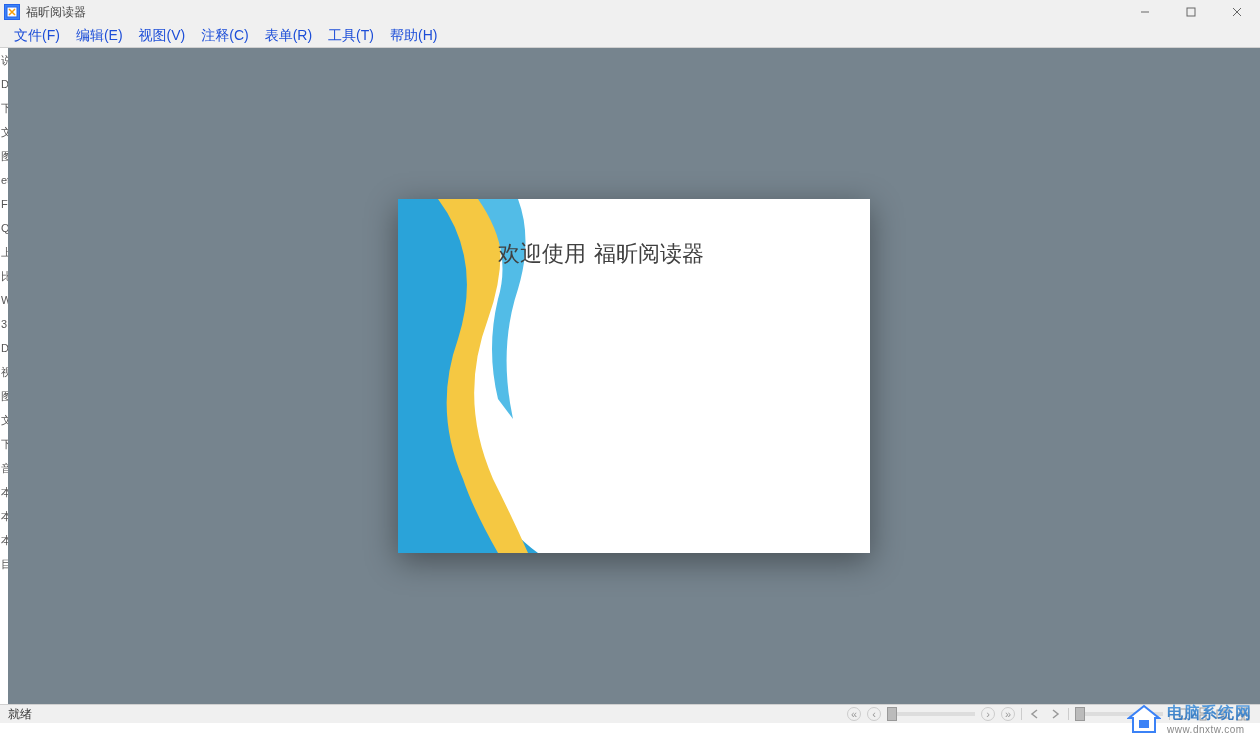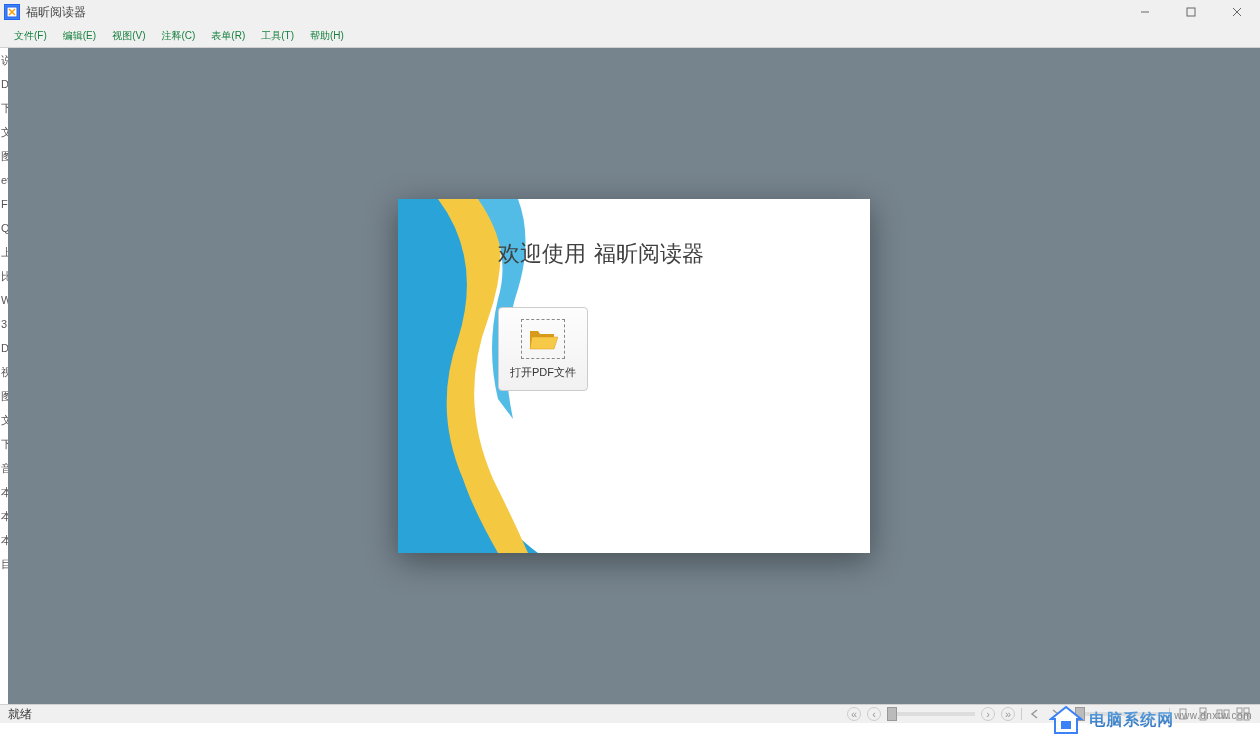--- a/index.html
+++ b/index.html
@@ -6,21 +6,21 @@
 body { width: 1260px; height: 737px; background: #fff; overflow: hidden; position: relative; }
 
 .title-bar { height: 24px; background: #f0f0f0; display: flex; align-items: center; padding: 0 4px; position: relative; }
 .app-icon { width: 16px; height: 16px; background: #3b82f6; border: 1px solid #2563eb; margin-right: 6px; display: flex; align-items: center; justify-content: center; }
 .app-icon svg { width: 12px; height: 12px; }
 .app-title { font-size: 12px; color: #444; }
 .window-controls { position: absolute; right: 0; top: 0; display: flex; height: 24px; }
 .win-btn { width: 46px; height: 24px; display: flex; align-items: center; justify-content: center; color: #666; cursor: pointer; }
 
 .menu-bar { height: 24px; background: #f0f0f0; display: flex; align-items: center; padding: 0 6px; border-bottom: 1px solid #d0d0d0; }
-.menu-item { font-size: 10px; color: #15803d; padding: 2px 8px; cursor: pointer; }
+.menu-item { font-size: 14px; color: #1d4ed8; padding: 2px 8px; cursor: pointer; }
 
 .content-area { position: absolute; left: 8px; right: 0; top: 48px; bottom: 33px; background: #76848e; display: flex; align-items: center; justify-content: center; }
 
 .left-sidebar { position: absolute; left: 0; top: 48px; bottom: 33px; width: 8px; background: #fff; overflow: hidden; font-size: 11px; color: #555; }
 .left-sidebar div { height: 24px; line-height: 24px; padding-left: 1px; white-space: nowrap; }
 
 .welcome-panel { width: 472px; height: 354px; background: #fff; box-shadow: 0 8px 30px rgba(0,0,0,0.4); position: relative; overflow: hidden; }
 .ribbon-bg { position: absolute; left: 0; top: 0; width: 100%; height: 100%; pointer-events: none; }
 .welcome-content { position: absolute; top: 40px; left: 100px; right: 20px; z-index: 2; text-align: center; }
 .welcome-title { font-size: 22px; color: #404040; display: flex; gap: 8px; align-items: baseline; }
@@ -37,21 +37,21 @@
 .tool-icon { width: 14px; height: 14px; display: flex; align-items: center; justify-content: center; font-size: 11px; color: #999; border: 1px solid #ccc; border-radius: 8px; }
 .tool-sep { width: 1px; height: 12px; background: #ccc; }
 .slider { width: 88px; height: 4px; background: #ddd; position: relative; }
 .slider::after { content: ""; width: 8px; height: 12px; background: #bbb; border: 1px solid #999; position: absolute; top: -5px; left: 0; }
 .view-icon { width: 14px; height: 14px; color: #999; }
 
 .bottom-strip { position: absolute; left: 0; right: 0; bottom: 0; height: 14px; background: #fff; }
 
 .watermark { position: absolute; right: 8px; bottom: 2px; display: flex; align-items: center; gap: 6px; z-index: 50; }
 .wm-logo { width: 34px; height: 30px; }
-.wm-text { display: flex; align-items: flex-start; }
+.wm-text { display: flex; flex-direction: column; align-items: flex-start; }
 .wm-cn { font-size: 16px; font-weight: bold; background: linear-gradient(#5aa0e0,#2d6fb8); -webkit-background-clip: text; color: transparent; letter-spacing: 1px; }
 .wm-url { font-size: 10px; color: #888; letter-spacing: 0.5px; }
 </style>
 </head>
 <body>
 
 <div class="title-bar">
   <div class="app-icon">
     <svg viewBox="0 0 12 12">
         <rect x="1" y="1" width="10" height="10" fill="#fff" stroke="#2563eb" stroke-width="1"></rect>
@@ -119,29 +119,20 @@
     <svg class="ribbon-bg" viewBox="0 0 472 354" preserveAspectRatio="none">
       <path d="M 0 0 L 60 0 Q 95 60 60 150 Q 30 230 85 300 Q 120 340 140 354 L 0 354 Z" fill="#2aa3d9"></path>
       <path d="M 40 0 L 90 0 Q 115 50 90 120 Q 60 200 95 280 Q 115 320 130 354 L 100 354 Q 75 310 65 280 Q 35 210 60 140 Q 85 60 40 0 Z" fill="#f5c842"></path>
       <path d="M 80 0 L 120 0 Q 135 40 120 90 Q 100 150 115 220 L 100 200 Q 88 150 100 100 Q 115 50 80 0 Z" fill="#52bce7"></path>
     </svg>
     <div class="welcome-content">
       <div class="welcome-title">
         <span>欢迎使用</span>
         <span class="strong">福昕阅读器</span>
       </div>
-      <div class="open-pdf-btn">
-        <div class="folder-icon-box">
-          <svg class="folder-icon" viewBox="0 0 30 24">
-            <path d="M 2 4 L 10 4 L 12 7 L 26 7 L 26 22 L 2 22 Z" fill="#d89a1a"></path>
-            <path d="M 4 10 L 30 10 L 26 22 L 2 22 Z" fill="#f7c948" stroke="#d89a1a" stroke-width="0.5"></path>
-          </svg>
-        </div>
-        <span class="open-pdf-label">打开PDF文件</span>
-      </div>
     </div>
   </div>
 </div>
 
 <div class="status-bar">
   <span class="status-text">就绪</span>
   <div class="status-tools">
     <span class="tool-icon">«</span>
     <span class="tool-icon">‹</span>
     <div class="slider"></div>

